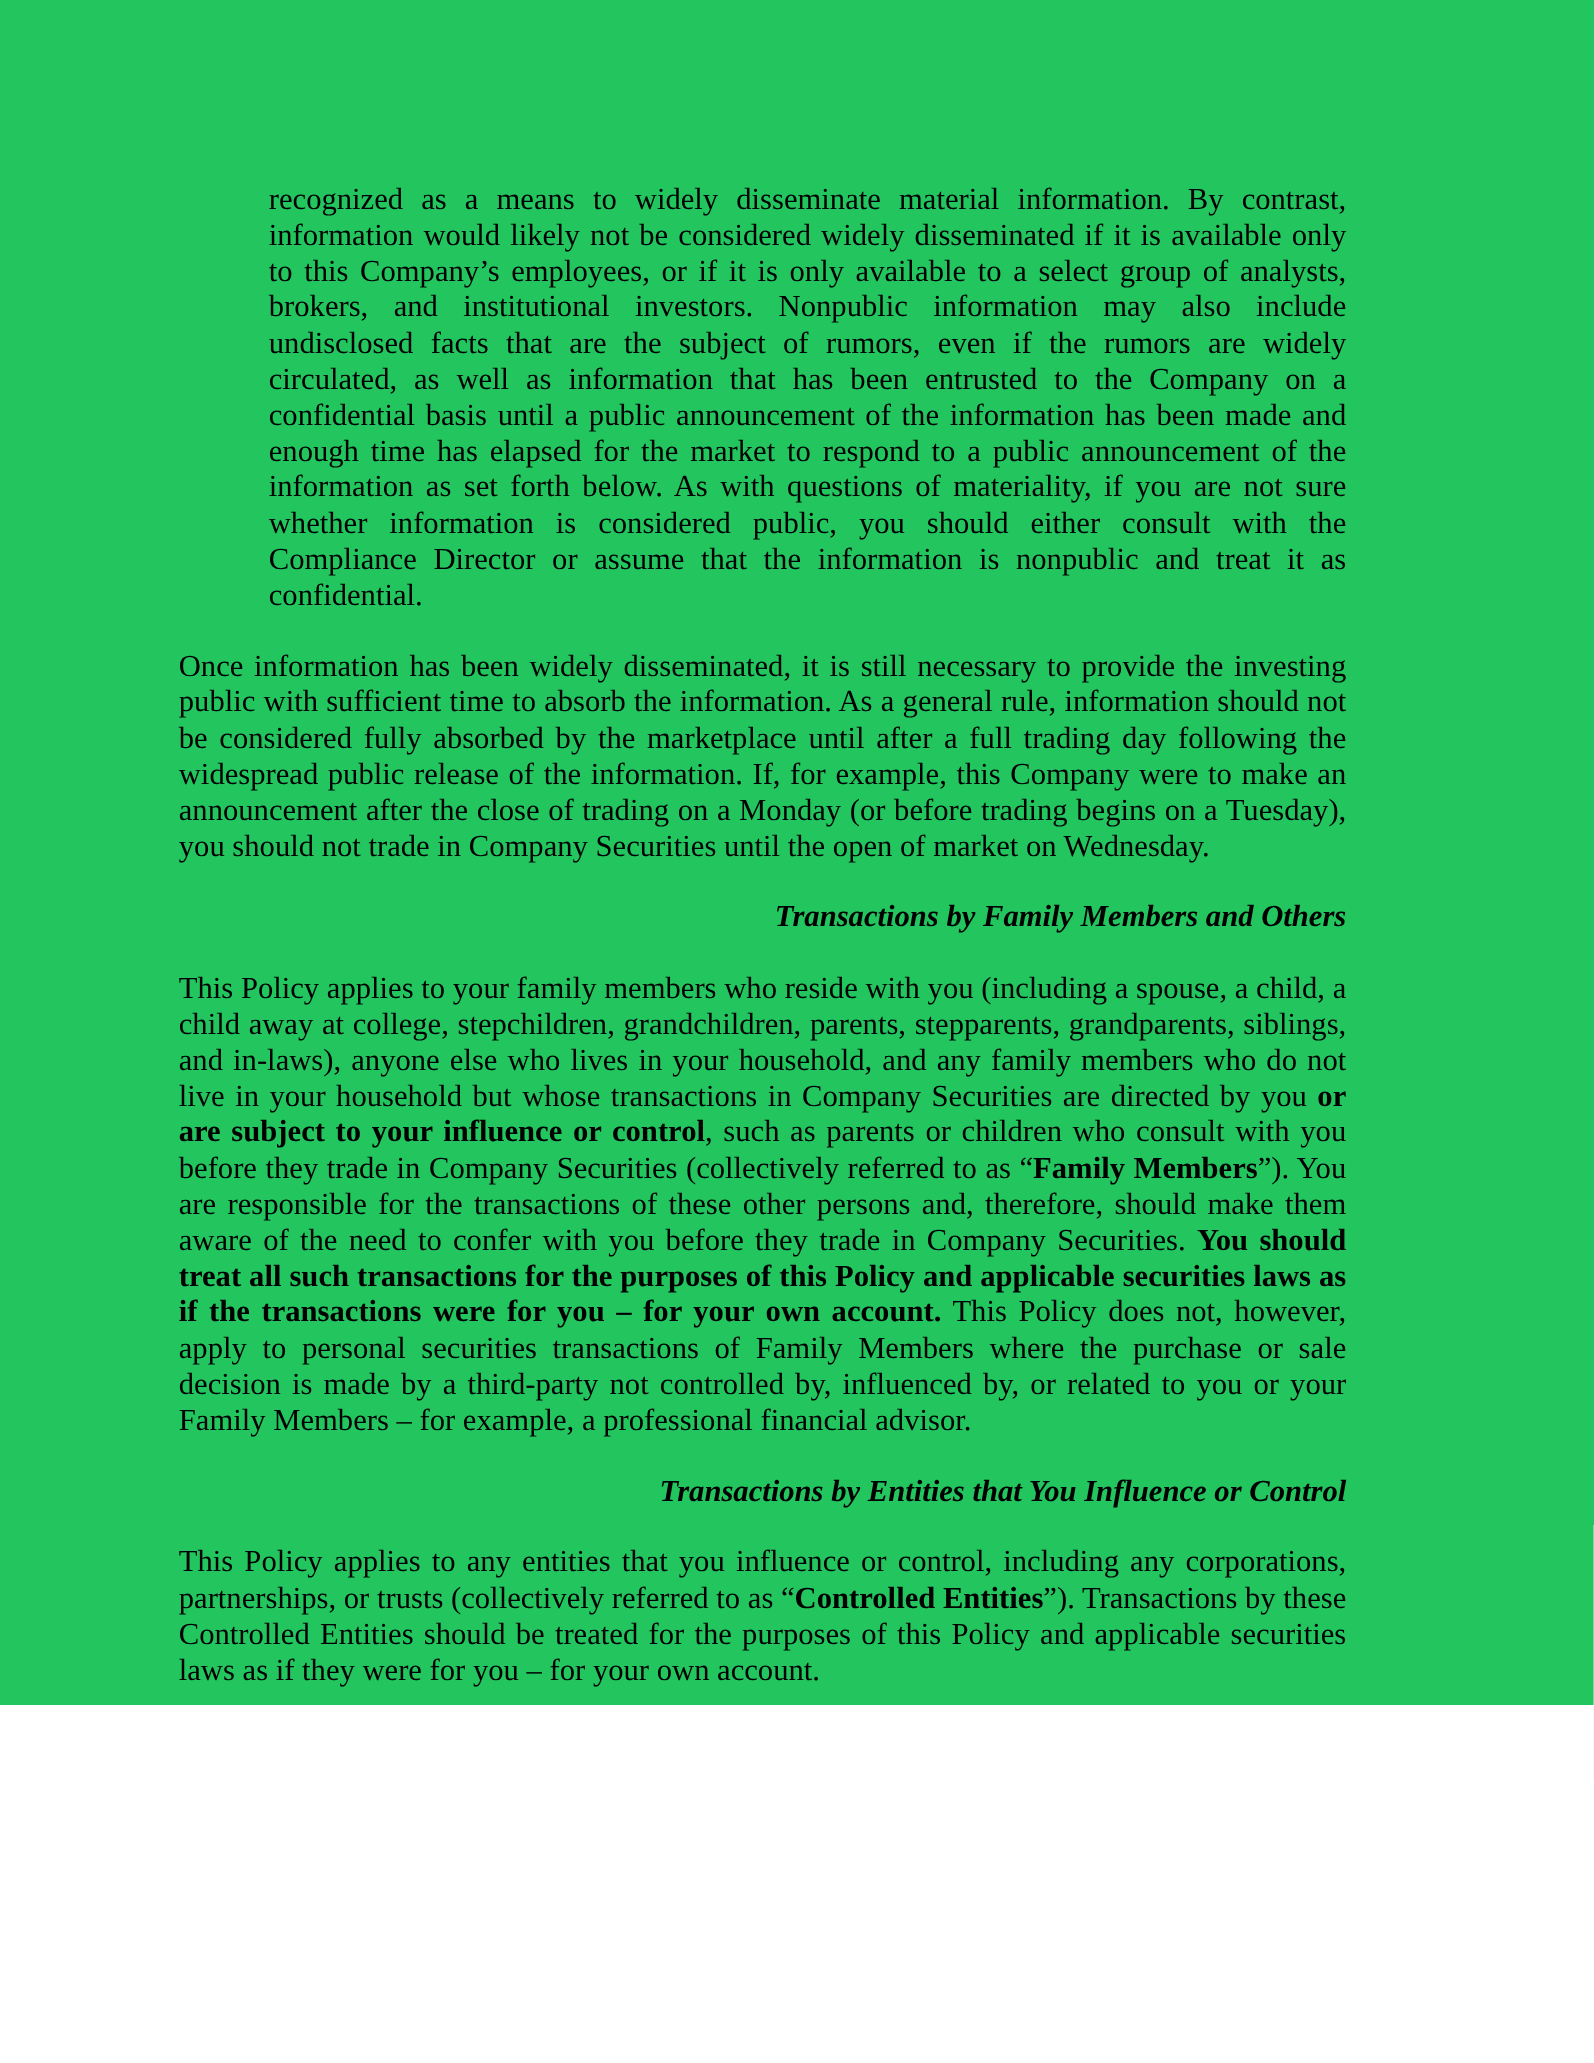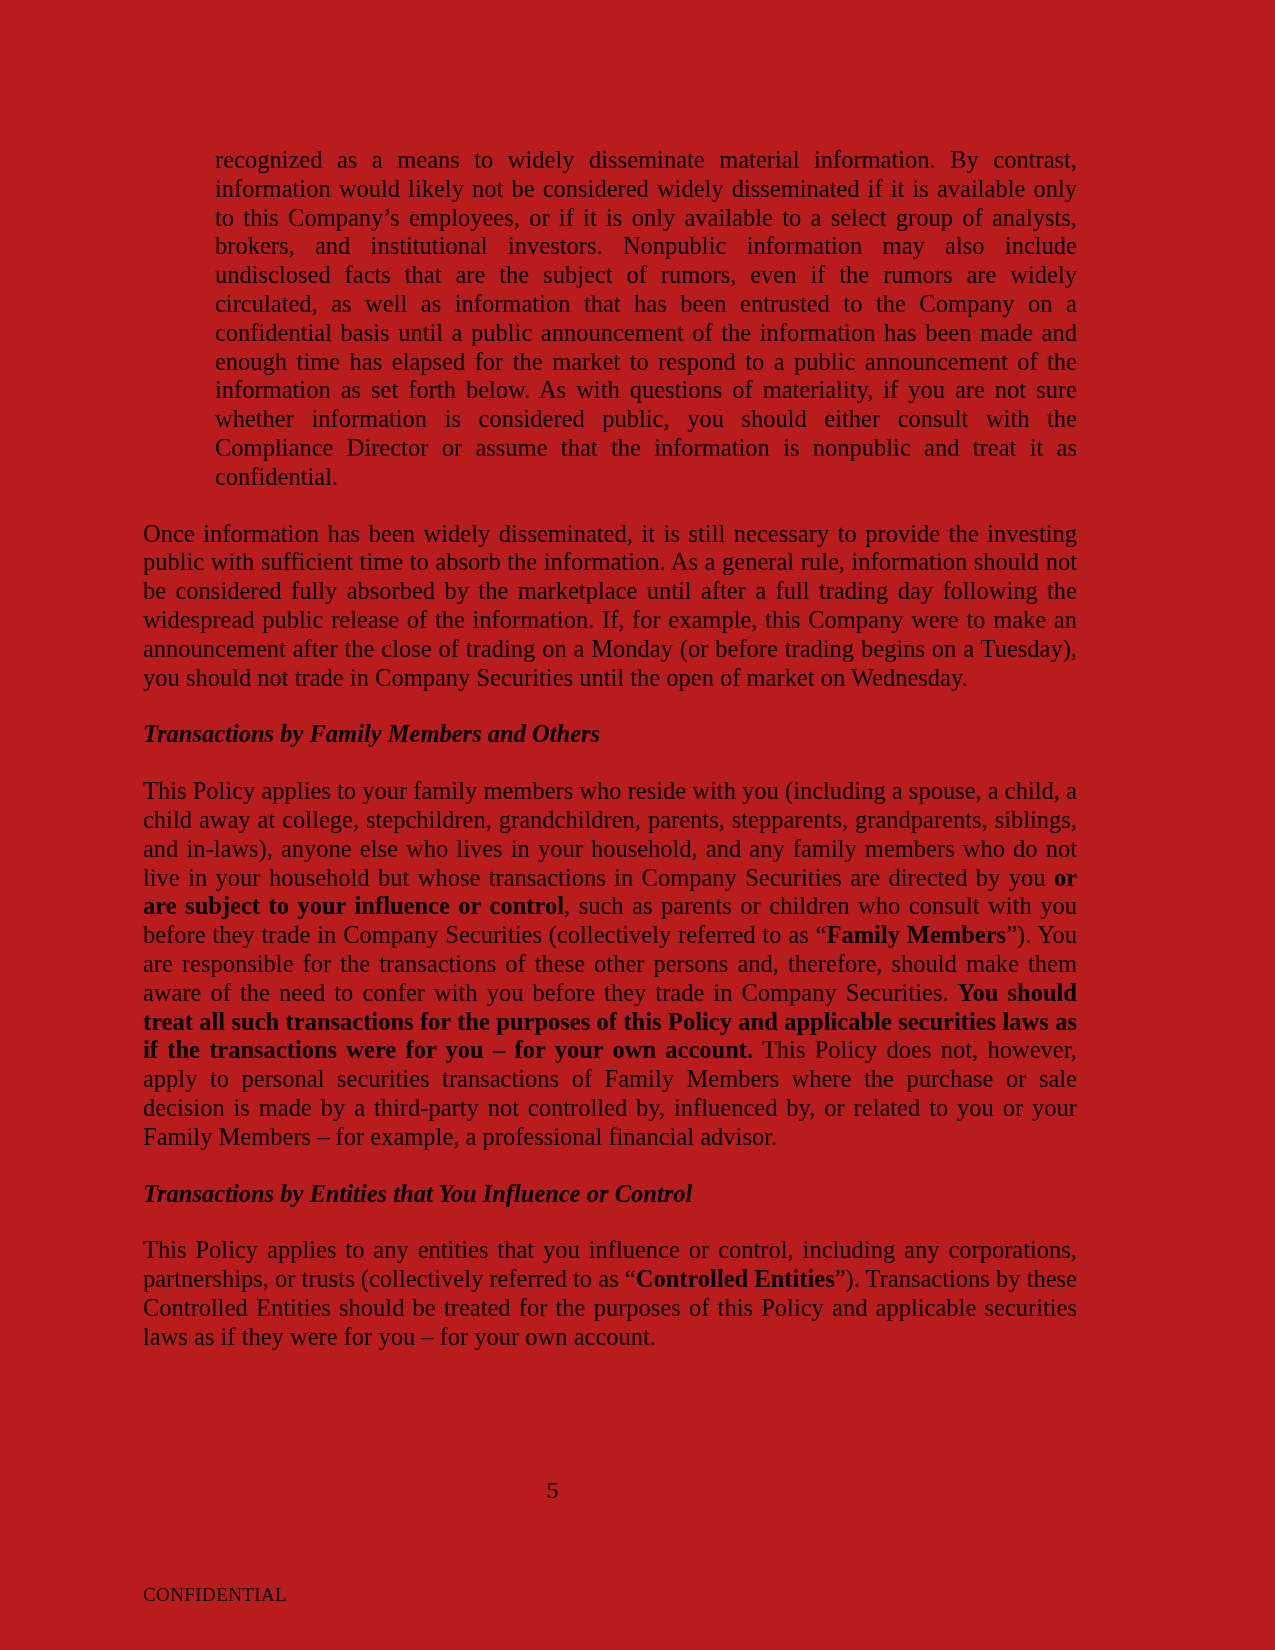--- a/index.html
+++ b/index.html
@@ -6,22 +6,22 @@
   html, body { background: #ffffff; }
   body {
     width: 1275px;
     height: 1650px;
     font-family: "Liberation Serif", serif;
     color: #000000;
   }
   .page {
     position: relative;
     width: 1275px;
-    height: 1650px;
-    background: #b91c1c;
+    height: 1364px;
+    background: #22c55e;
     overflow: hidden;
     padding-left: 45px;
   }
   .content {
     position: absolute;
     left: 143px;
     top: 146px;
     width: 934px;
   }
   p.body {
@@ -32,21 +32,21 @@
   }
   p.indented {
     margin-left: 72px;
   }
   .heading {
     font-size: 24.5px;
     line-height: 28.8px;
     font-weight: bold;
     font-style: italic;
     margin-bottom: 28px;
-    text-align: left;
+    text-align: right;
   }
   .b { font-weight: bold; }
   .i { }
   .page-number {
     position: absolute;
     top: 1477px;
     left: 0;
     width: 1105px;
     text-align: center;
     font-size: 24px;

